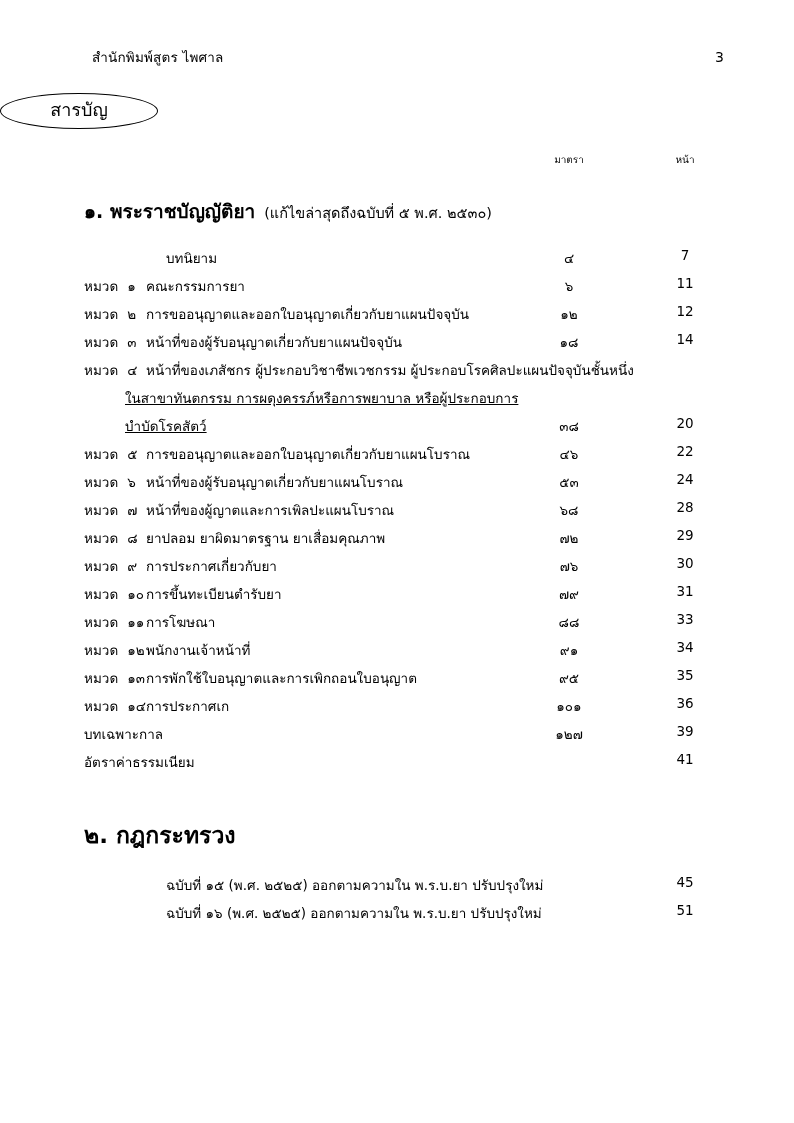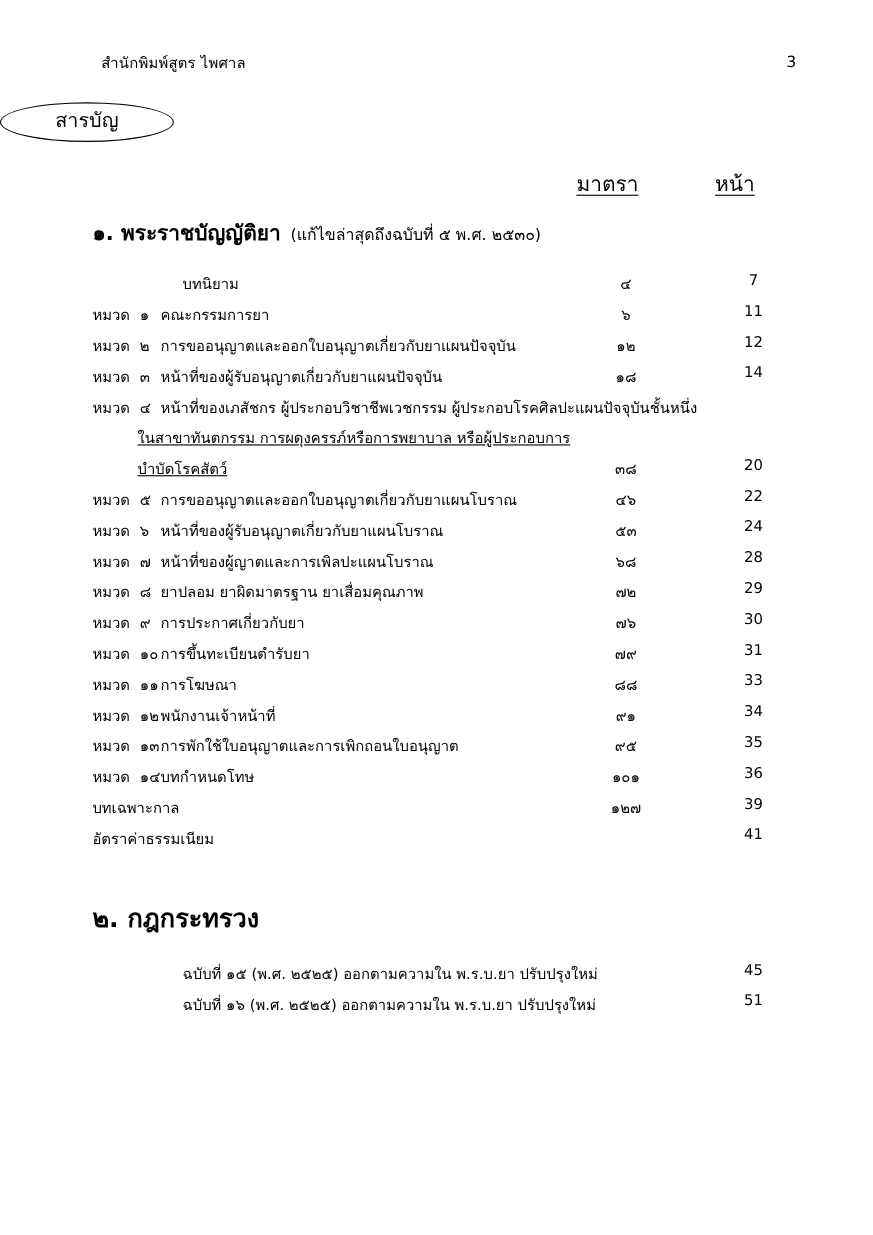--- a/index.html
+++ b/index.html
@@ -59,23 +59,23 @@
   
   .col-headers {
     position: absolute;
     top: 152px;
     left: 0;
     width: 100%;
     height: 22px;
   }
   .col-headers .ch {
     position: absolute;
-    font-size: 19px;
-    text-decoration: underline;
+    font-size: 10px;
     text-underline-offset: 3px;
+    text-align: center;
   }
   .ch-section { left: 524px; width: 90px; }
   .ch-page    { left: 650px; width: 70px; }
 
   
   .content {
     position: absolute;
     top: 196px;
     left: 0;
     width: 664px;
@@ -231,21 +231,21 @@
         <div class="label"><span class="cat">หมวด<span class="cat-no">๑๒</span></span><span>พนักงานเจ้าหน้าที่</span></div>
         <div class="num">๙๑</div>
         <div class="pg">34</div>
       </div>
       <div class="row">
         <div class="label"><span class="cat">หมวด<span class="cat-no">๑๓</span></span><span>การพักใช้ใบอนุญาตและการเพิกถอนใบอนุญาต</span></div>
         <div class="num">๙๕</div>
         <div class="pg">35</div>
       </div>
       <div class="row">
-        <div class="label"><span class="cat">หมวด<span class="cat-no">๑๔</span></span><span>บทกำหนดโทษ</span></div>
+        <div class="label"><span class="cat">หมวด<span class="cat-no">๑๔</span></span><span>การประกาศเก</span></div>
         <div class="num">๑๐๑</div>
         <div class="pg">36</div>
       </div>
       <div class="row">
         <div class="label"><span>บทเฉพาะกาล</span></div>
         <div class="num">๑๒๗</div>
         <div class="pg">39</div>
       </div>
       <div class="row">
         <div class="label"><span>อัตราค่าธรรมเนียม</span></div>

